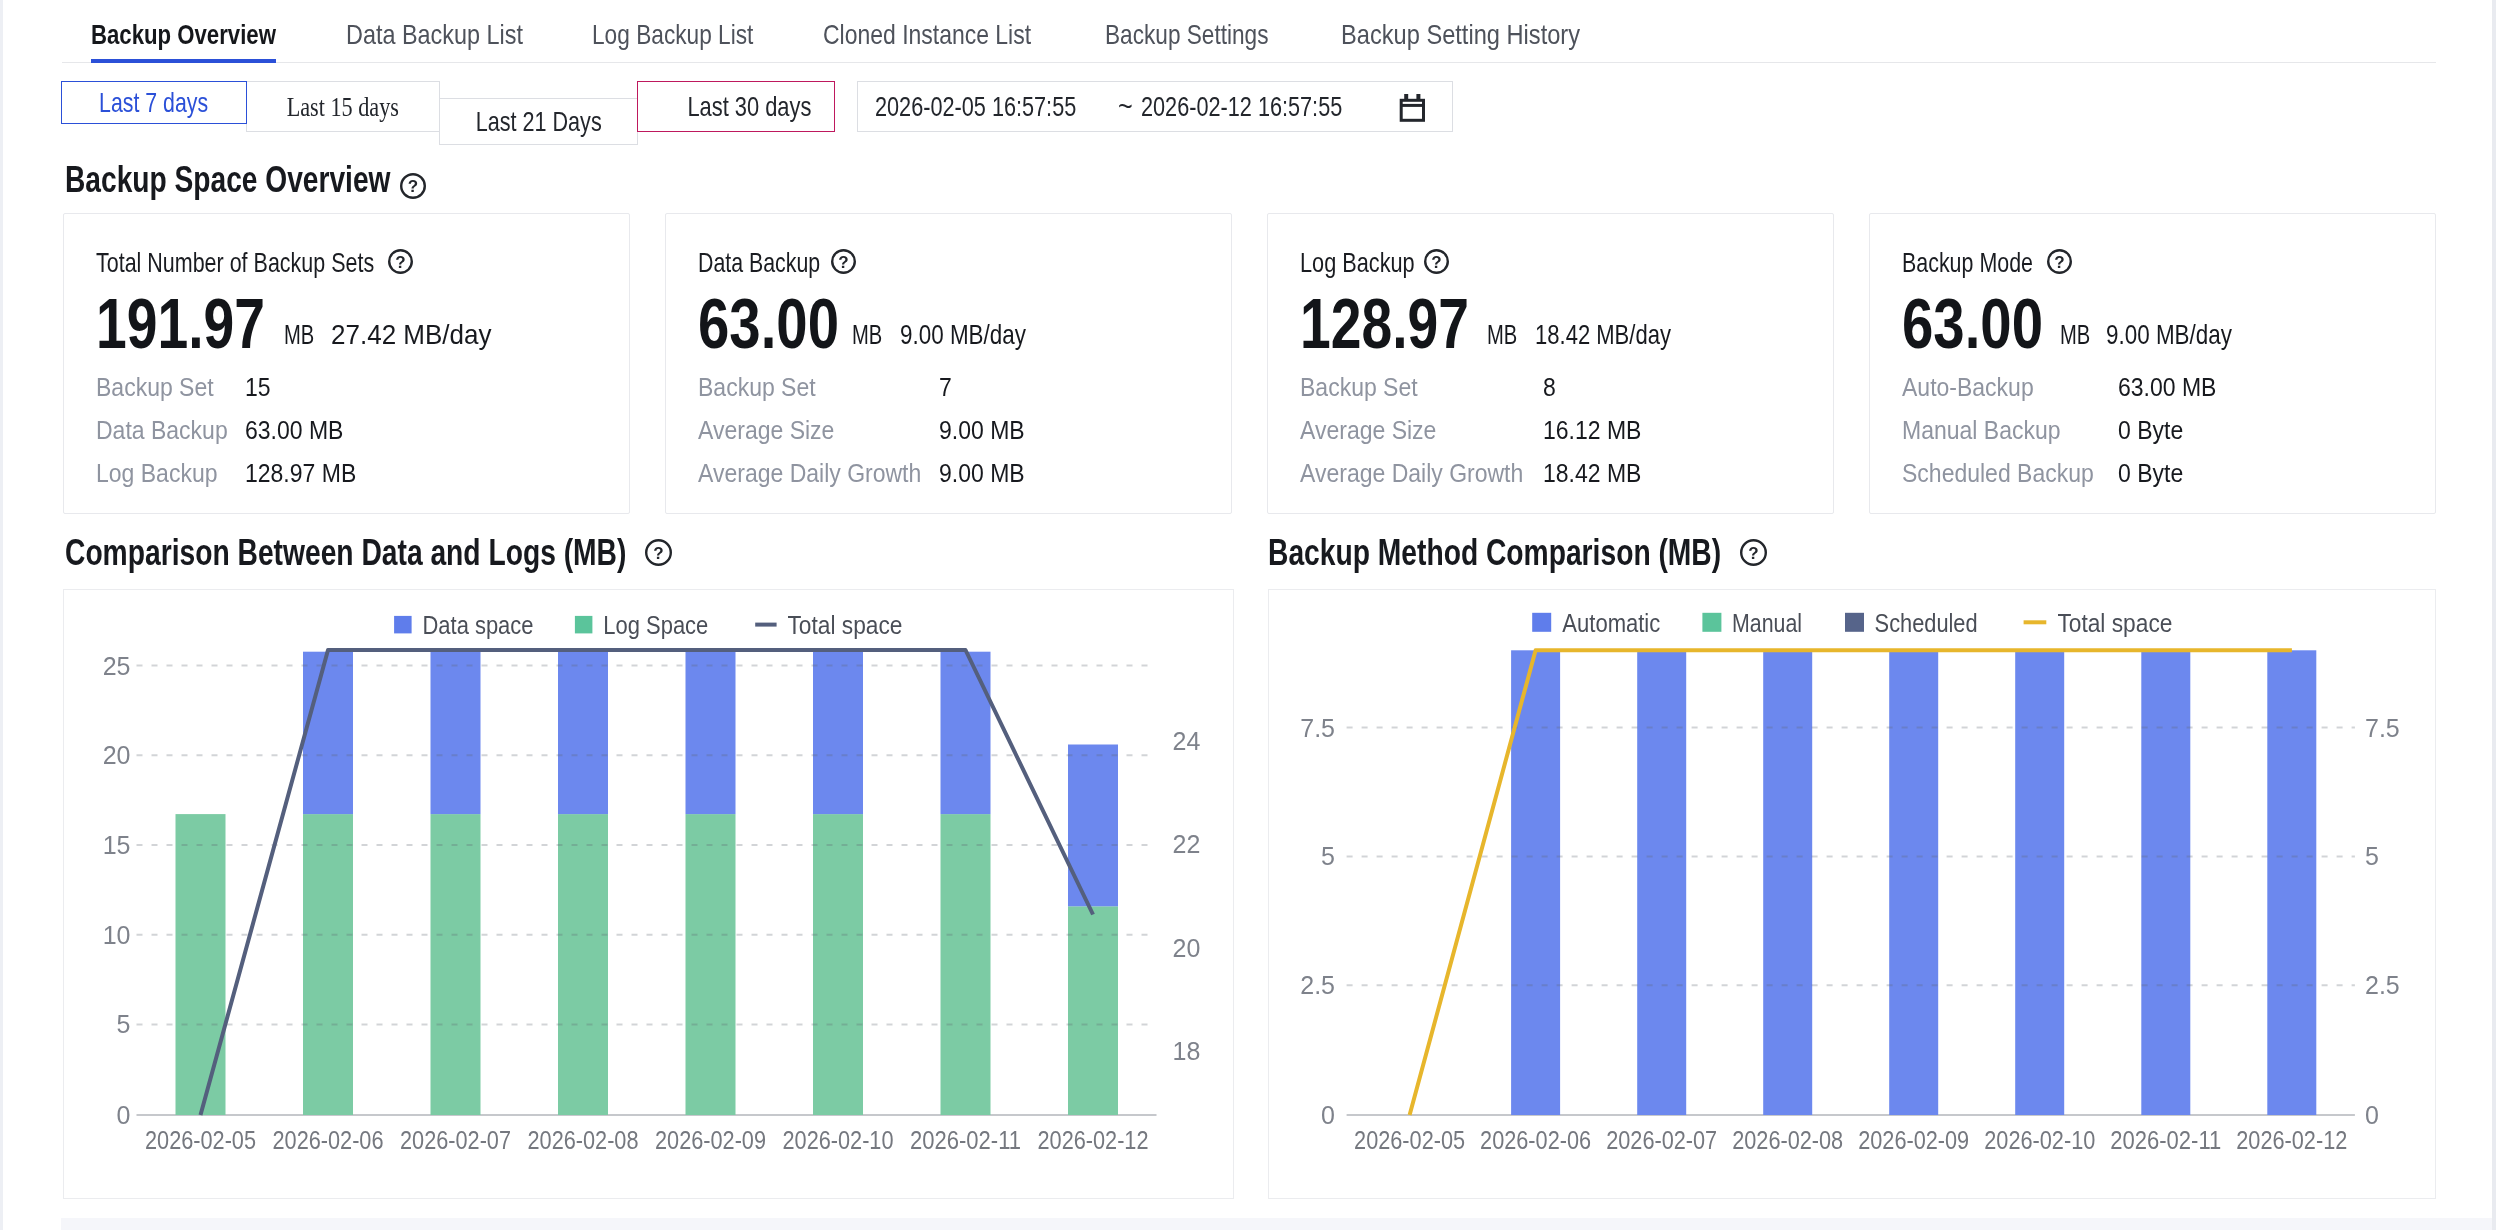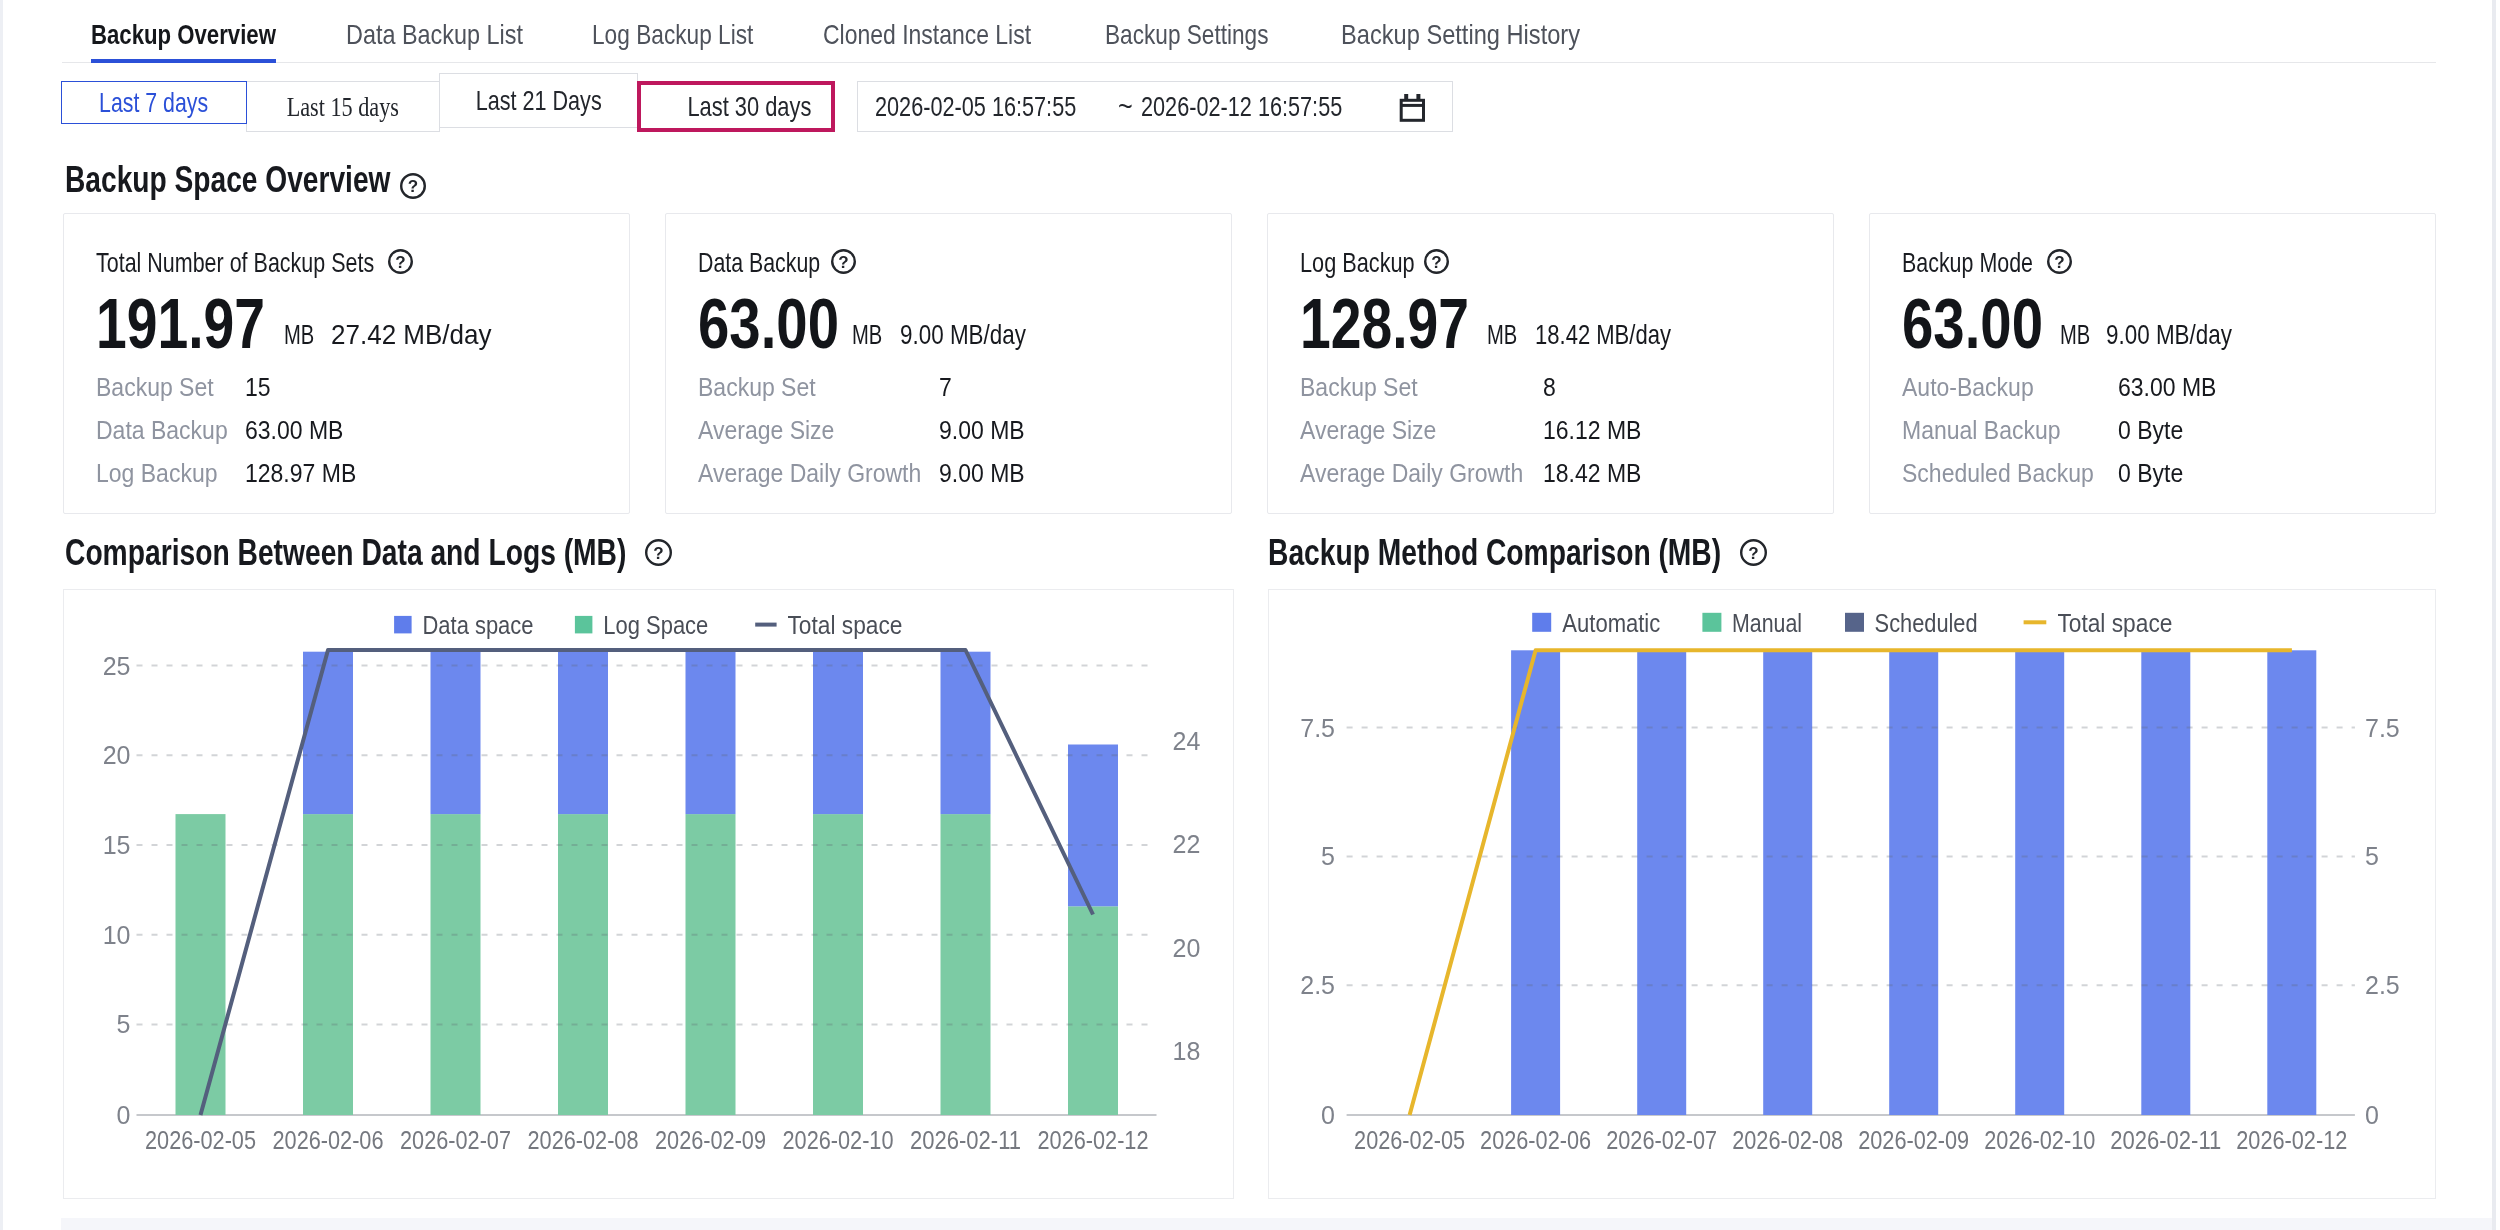--- a/index.html
+++ b/index.html
@@ -17,24 +17,24 @@
 <div class="t" style="left:1105.2px;top:17.2px;font-size:28px;line-height:35px;color:#4E525B;transform:scaleX(0.808);transform-origin:0 50%;">Backup Settings</div>
 <div class="t" style="left:1341.2px;top:17.2px;font-size:28px;line-height:35px;color:#4E525B;transform:scaleX(0.844);transform-origin:0 50%;">Backup Setting History</div>
 <div style="position:absolute;left:62px;top:62px;width:2374px;height:1px;background:#E6E7EA"></div>
 <div style="position:absolute;left:90.5px;top:58.5px;width:185px;height:4px;background:#2B50D8"></div>
 <div style="position:absolute;left:61px;top:81px;width:185.5px;height:43px;border:1px solid #2B50D8;box-sizing:border-box;z-index:2;display:flex;align-items:center;justify-content:center;">
     <span class="t2" style="font-size:28px;color:#2B50D8;transform:scaleX(0.761)">Last 7 days</span>
   </div>
 <div style="position:absolute;left:245.5px;top:81px;width:194.5px;height:51px;border:1px solid #DCDEE3;box-sizing:border-box;z-index:1;display:flex;align-items:center;justify-content:center;font-family:Liberation Serif, serif;">
     <span class="t2" style="font-size:28px;color:#23262C;transform:scaleX(0.793)">Last 15 days</span>
   </div>
-<div style="position:absolute;left:439px;top:73px;width:199px;height:55px;border:1px solid #DCDEE3;box-sizing:border-box;z-index:1;display:flex;align-items:center;justify-content:center;">
+<div style="position:absolute;left:439px;top:98px;width:199px;height:47px;border:1px solid #DCDEE3;box-sizing:border-box;z-index:1;display:flex;align-items:center;justify-content:center;">
     <span class="t2" style="font-size:28px;color:#23262C;transform:scaleX(0.771)">Last 21 Days</span>
   </div>
-<div style="position:absolute;left:637px;top:81px;width:197.5px;height:51px;border:4px solid #be185d;box-sizing:border-box;z-index:1;display:flex;align-items:center;justify-content:center;padding-left:28px;">
+<div style="position:absolute;left:637px;top:81px;width:197.5px;height:51px;border:1px solid #be185d;box-sizing:border-box;z-index:1;display:flex;align-items:center;justify-content:center;padding-left:28px;">
     <span class="t2" style="font-size:28px;color:#23262C;transform:scaleX(0.781)">Last 30 days</span>
   </div>
 <div style="position:absolute;left:857px;top:81px;width:596px;height:51px;border:1px solid #DCDEE3;box-sizing:border-box;"></div>
 <div class="t" style="left:875px;top:89.1px;font-size:28px;line-height:35px;color:#23262C;transform:scaleX(0.774);transform-origin:0 50%;">2026-02-05 16:57:55</div>
 <div class="t" style="left:1118px;top:89.1px;font-size:28px;line-height:35px;color:#23262C;transform:scaleX(0.900);transform-origin:0 50%;">~</div>
 <div class="t" style="left:1141px;top:89.1px;font-size:28px;line-height:35px;color:#23262C;transform:scaleX(0.774);transform-origin:0 50%;">2026-02-12 16:57:55</div>
 <svg class="q" style="left:1397px;top:91px" width="30" height="33" viewBox="0 0 30 33" fill="none" stroke="#23262C">
     <rect x="4.2" y="9.3" width="22.3" height="20" stroke-width="3"></rect>
     <line x1="9.2" y1="3" x2="9.2" y2="9" stroke-width="4"></line>
     <line x1="21.4" y1="3" x2="21.4" y2="9" stroke-width="4"></line>

